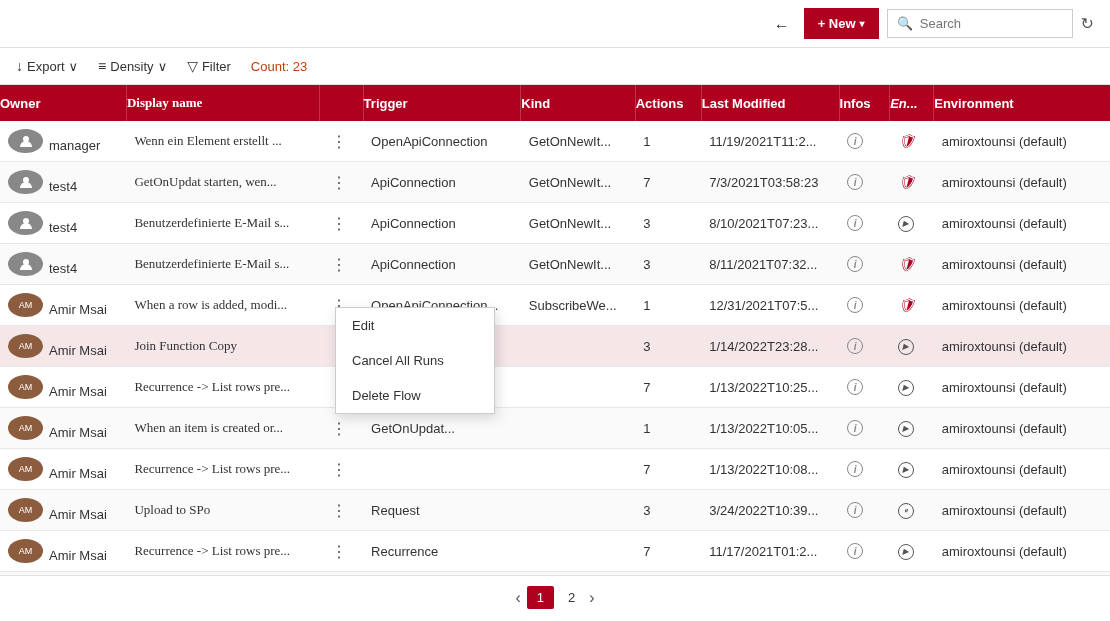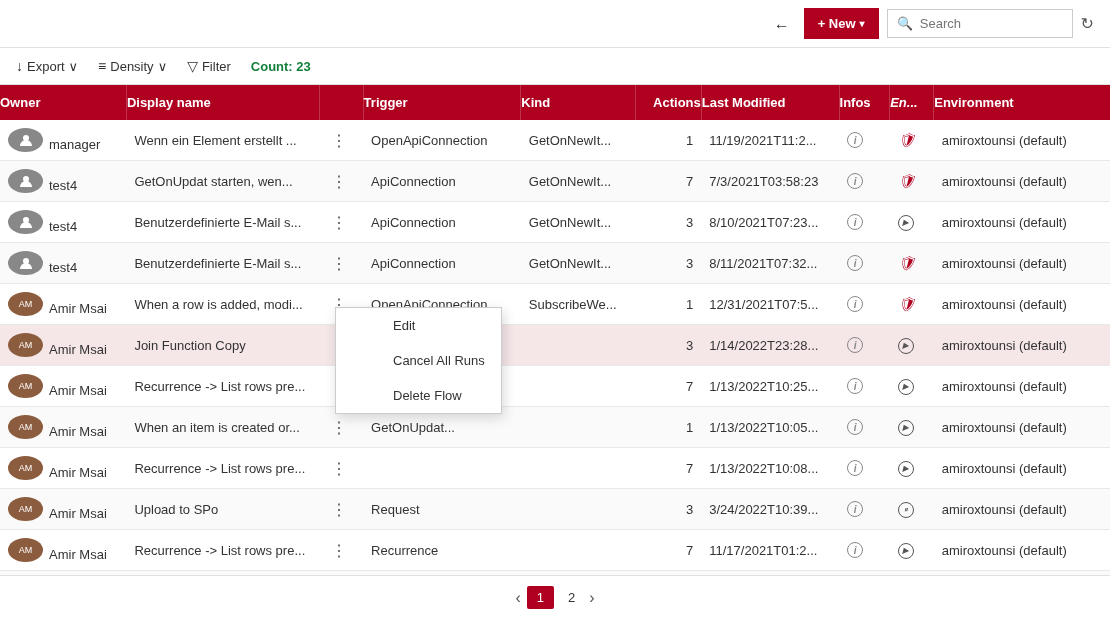--- a/index.html
+++ b/index.html
@@ -12,21 +12,21 @@
     .btn-new .chevron { font-size: 10px; }
     .search-box { display: flex; align-items: center; border: 1px solid #ccc; padding: 6px 10px; gap: 6px; width: 186px; }
     .search-box input { border: none; outline: none; font-size: 13px; width: 140px; color: #555; }
     .btn-refresh { background: none; border: none; cursor: pointer; font-size: 16px; color: #555; }
 
     
     .toolbar { display: flex; align-items: center; padding: 10px 16px; gap: 20px; border-bottom: 1px solid #e0e0e0; }
     .toolbar-btn { background: none; border: none; cursor: pointer; display: flex; align-items: center; gap: 4px; font-size: 13px; color: #333; }
     .toolbar-btn .icon { font-size: 14px; }
     .count-label { font-size: 13px; }
-    .count-label span { color: #15803d; font-weight: 700; }
+    .count-label span { color: #c2410c; font-weight: 400; }
 
     
     .table-container { overflow-y: auto; height: 490px; position: relative; }
     table { width: 100%; border-collapse: collapse; }
     thead tr { background: #b00020; color: #fff; }
     thead th { padding: 10px 0; text-align: left; font-weight: 600; font-size: 13px; white-space: nowrap; border-right: 1px solid rgba(255,255,255,0.2); }
     thead th:last-child { border-right: none; }
     tbody tr { border-bottom: 1px solid #e8e8e8; }
     tbody tr:nth-child(even) { background: #fafafa; }
     tbody tr.selected { background: #f5e6e8; }
@@ -38,32 +38,32 @@
 
     .owner-cell { display: flex; align-items: flex-end; }
 
     .dots-btn { background: none; border: none; cursor: pointer; font-size: 16px; color: #555; padding: 0 4px; }
     .info-icon { border: 1.5px solid #888; border-radius: 50%; width: 16px; height: 16px; display: inline-flex; align-items: center; justify-content: center; font-size: 10px; color: #888; font-style: italic; font-weight: bold; }
     .play-icon { border: 1.5px solid #555; border-radius: 50%; width: 16px; height: 16px; display: inline-flex; align-items: center; justify-content: center; font-size: 8px; color: #555; }
     .pause-icon { border: 1.5px solid #555; border-radius: 50%; width: 16px; height: 16px; display: inline-flex; align-items: center; justify-content: center; font-size: 8px; color: #555; }
     .shield-red { color: #b00020; font-size: 14px; }
 
     .col-owner { width: 110px; }
-    .col-name { width: 175px; }
+    .col-name { width: 175px; font-family: Liberation Serif, serif; }
     .col-dots { width: 24px; }
     .col-trigger { width: 140px; }
     .col-kind { width: 90px; }
-    .col-actions { width: 60px; text-align: right; }
+    .col-actions { width: 60px; }
     .col-modified { width: 110px; }
     .col-infos { width: 46px; }
     .col-en { width: 40px; font-style: italic; }
     .col-env { width: 160px; }
 
     
-    .context-menu { position: absolute; background: #fff; border: 1px solid #ccc; box-shadow: 2px 4px 12px rgba(0,0,0,0.15); z-index: 100; min-width: 160px; top: 222px; left: 335px; padding-left: 41px; }
+    .context-menu { position: absolute; background: #fff; border: 1px solid #ccc; box-shadow: 2px 4px 12px rgba(0,0,0,0.15); z-index: 100; min-width: 160px; top: 222px; left: 335px; }
     .context-menu-item { padding: 10px 16px; cursor: pointer; font-size: 13px; color: #333; }
 
     
     .pagination { display: flex; align-items: center; justify-content: center; padding: 10px; gap: 6px; border-top: 1px solid #e0e0e0; }
     .page-btn { background: none; border: none; cursor: pointer; padding: 4px 8px; font-size: 13px; color: #333; }
     .page-btn.active { background: #b00020; color: #fff; border-radius: 2px; padding: 4px 10px; }
     .page-nav { background: none; border: none; cursor: pointer; font-size: 16px; color: #555; }
   </style>
 </head>
 <body>

